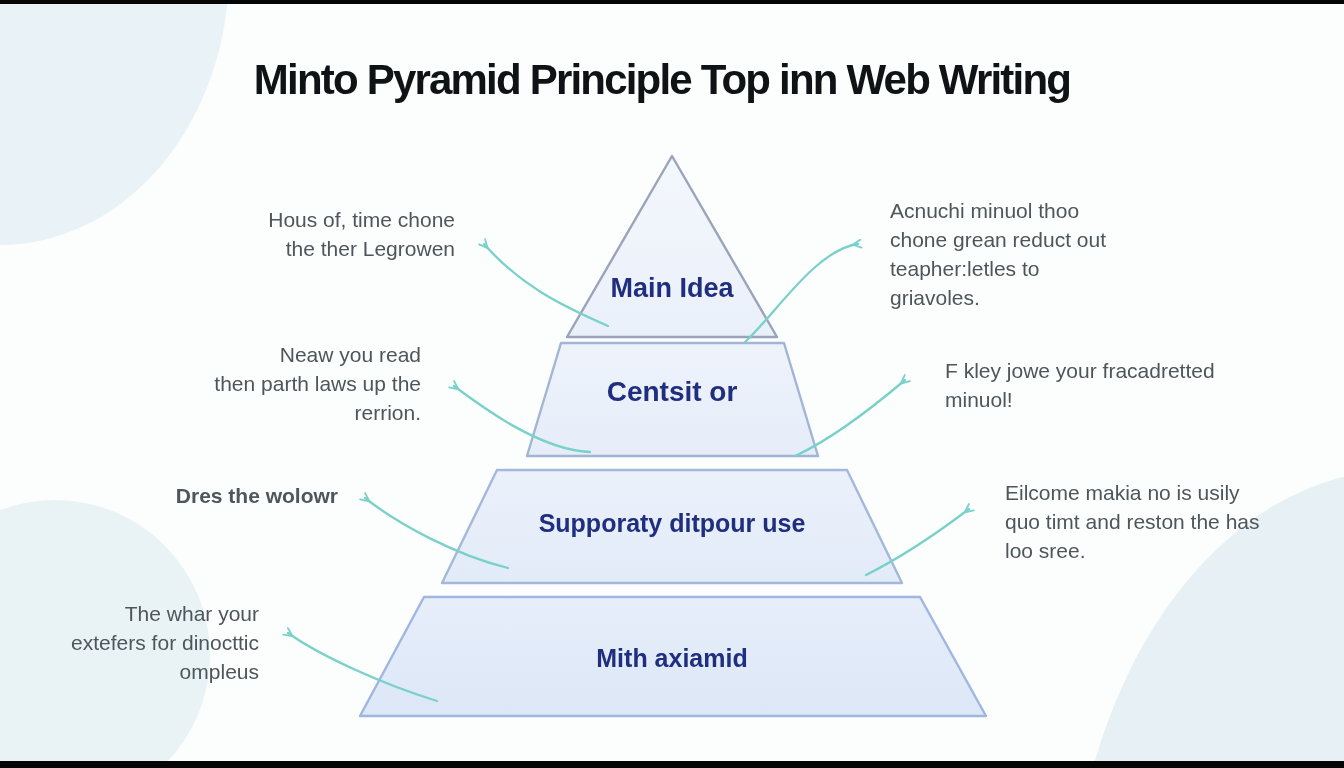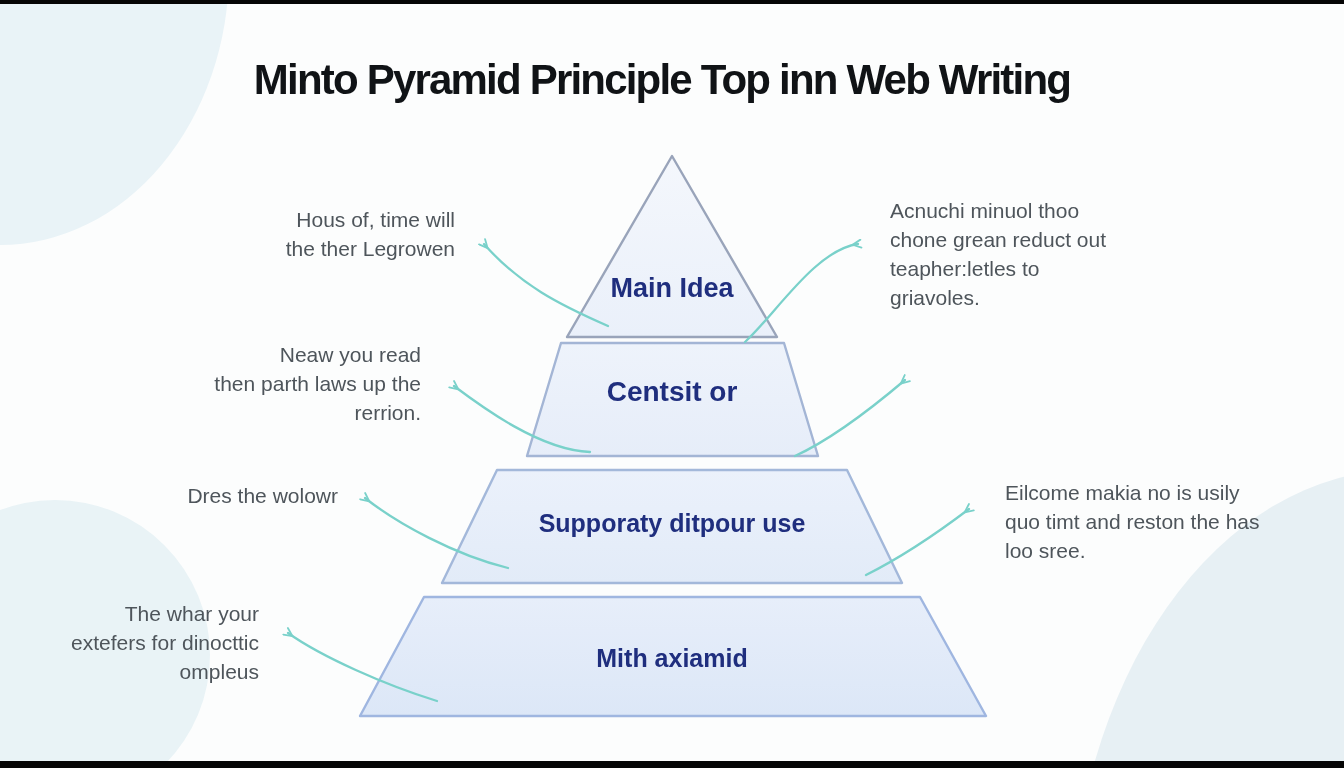--- a/index.html
+++ b/index.html
@@ -27,21 +27,21 @@
   .lbl-2{left:522px; top:376px; width:300px; font-size:28px; line-height:31px;}
   .lbl-3{left:472px; top:509px; width:400px; font-size:25px; line-height:28px;}
   .lbl-4{left:472px; top:644px; width:400px; font-size:25px; line-height:28px;}
   .note{
     position:absolute; color:#4e555b; font-size:21px; line-height:29px;
   }
   .note-left{text-align:right;}
   .note-right{text-align:left;}
   .nL1{right:889px; top:205px; width:320px;}
   .nL2{right:923px; top:340px; width:320px;}
-  .nL3{right:1006px; top:481px; width:320px;}
+  .nL3{right:1006px; top:481px; width:320px;font-weight:bold;}
   .nL4{right:1085px; top:599px; width:300px;}
   .nR1{left:890px; top:196px; width:300px;}
   .nR2{left:945px; top:356px; width:360px;}
   .nR3{left:1005px; top:478px; width:320px;}
 </style>
 </head>
 <body>
 
 <div class="canvas">
 
@@ -97,21 +97,21 @@
     <div>Centsit or</div>
   </div>
   <div class="lvl-label lbl-4">
     <div>Mith axiamid</div>
   </div>
   <div class="lvl-label lbl-3">
     <div>Supporaty ditpour use</div>
   </div>
 
   <div class="note note-left nL1">
-    <div>Hous of, time will</div>
+    <div>Hous of, time chone</div>
     <div>the ther Legrowen</div>
   </div>
   <div class="note note-left nL2">
     <div>Neaw you read</div>
     <div>then parth laws up the</div>
     <div>rerrion.</div>
   </div>
   <div class="note note-left nL3">
     <div>Dres the wolowr</div>
   </div>
@@ -120,20 +120,24 @@
     <div>extefers for dinocttic</div>
     <div>ompleus</div>
   </div>
 
   <div class="note note-right nR1">
     <div>Acnuchi minuol thoo</div>
     <div>chone grean reduct out</div>
     <div>teapher:letles to</div>
     <div>griavoles.</div>
   </div>
+  <div class="note note-right nR2">
+    <div>F kley jowe your fracadretted</div>
+    <div>minuol!</div>
+  </div>
   <div class="note note-right nR3">
     <div>Eilcome makia no is usily</div>
     <div>quo timt and reston the has</div>
     <div>loo sree.</div>
   </div>
 
   <div class="bar bar-top"></div>
   <div class="bar bar-bottom"></div>
 </div>
 

